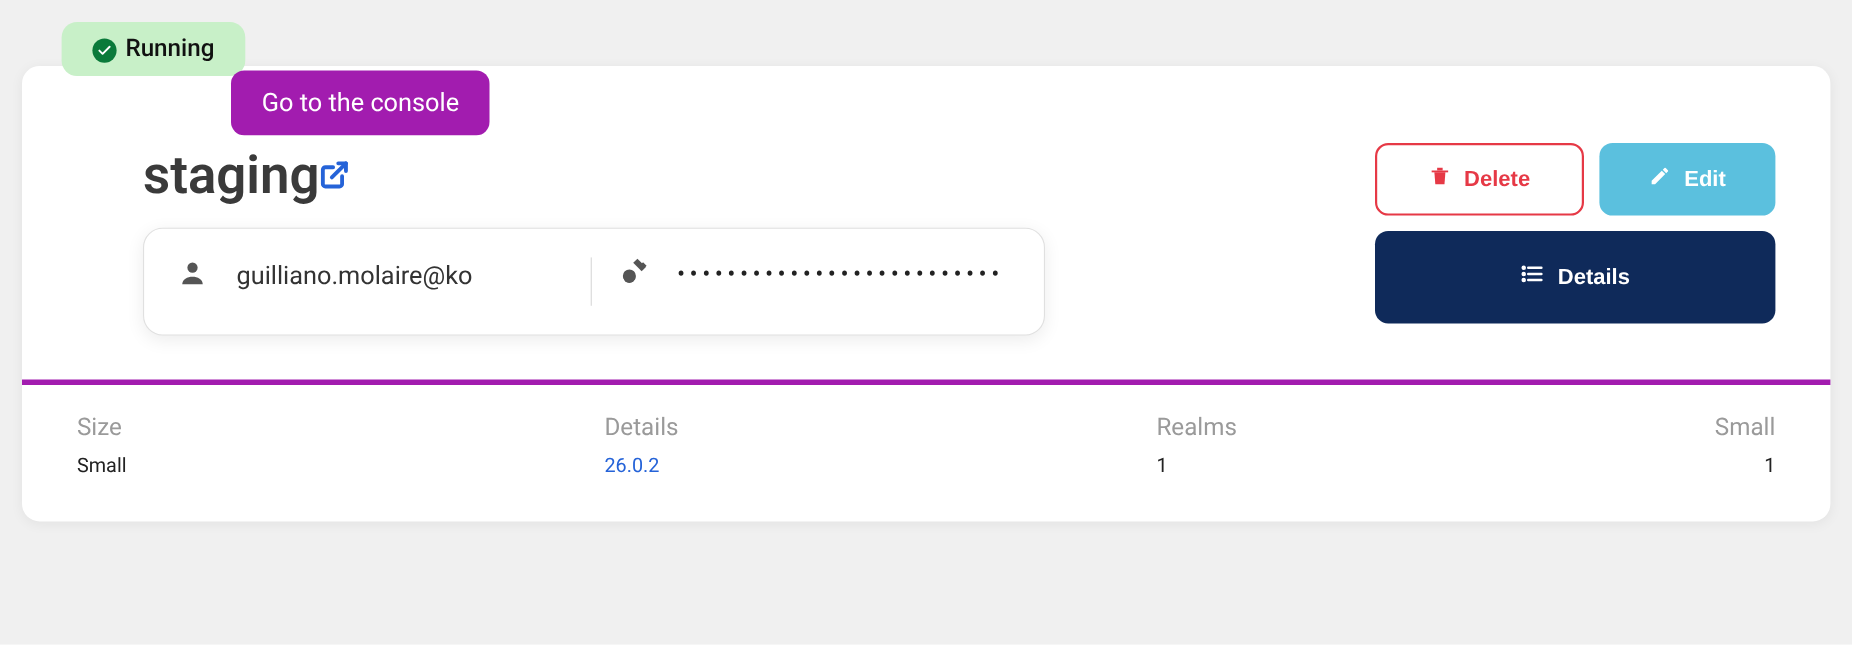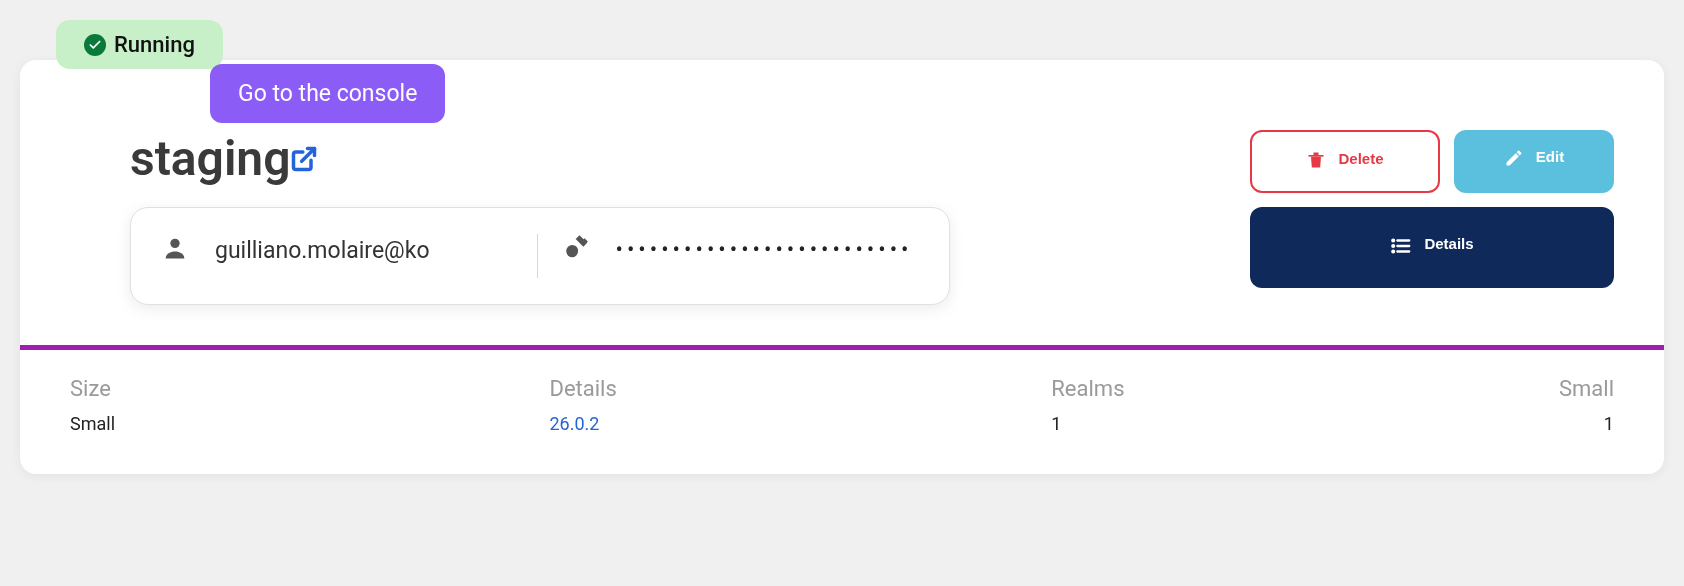--- a/index.html
+++ b/index.html
@@ -20,21 +20,21 @@
       margin-top: 40px;
     }
     .status-badge {
       position: absolute;
       top: -40px;
       left: 36px;
       background: #c8f0c8;
       padding: 12px 28px;
       border-radius: 14px;
       display: flex;
-      align-items: center;
+      align-items: flex-end;
       gap: 8px;
     }
     .status-badge .check-icon {
       width: 22px;
       height: 22px;
       background: #0a7a3a;
       border-radius: 50%;
       display: flex;
       align-items: center;
       justify-content: center;
@@ -45,21 +45,21 @@
     }
     .status-badge span.label {
       font-size: 22px;
       font-weight: 500;
       color: #111;
     }
     .tooltip {
       position: absolute;
       top: 4px;
       left: 190px;
-      background: #8b5cf6;
+      background: #a21caf;
       color: #fff;
       padding: 16px 28px;
       border-radius: 12px;
       font-size: 23px;
       z-index: 10;
     }
     .card-header {
       padding: 70px 50px 40px 110px;
       display: flex;
       justify-content: space-between;
@@ -135,26 +135,26 @@
       flex-direction: column;
       gap: 14px;
       margin-left: 40px;
     }
     .actions-row {
       display: flex;
       gap: 14px;
     }
     .btn {
       display: flex;
-      align-items: flex-start;
+      align-items: center;
       justify-content: center;
       gap: 12px;
       padding: 18px 34px;
       border-radius: 12px;
-      font-size: 15px;
+      font-size: 20px;
       font-weight: 600;
       cursor: pointer;
       border: none;
     }
     .btn-delete {
       background: #fff;
       border: 2px solid #e63946;
       color: #e63946;
       min-width: 190px;
     }

